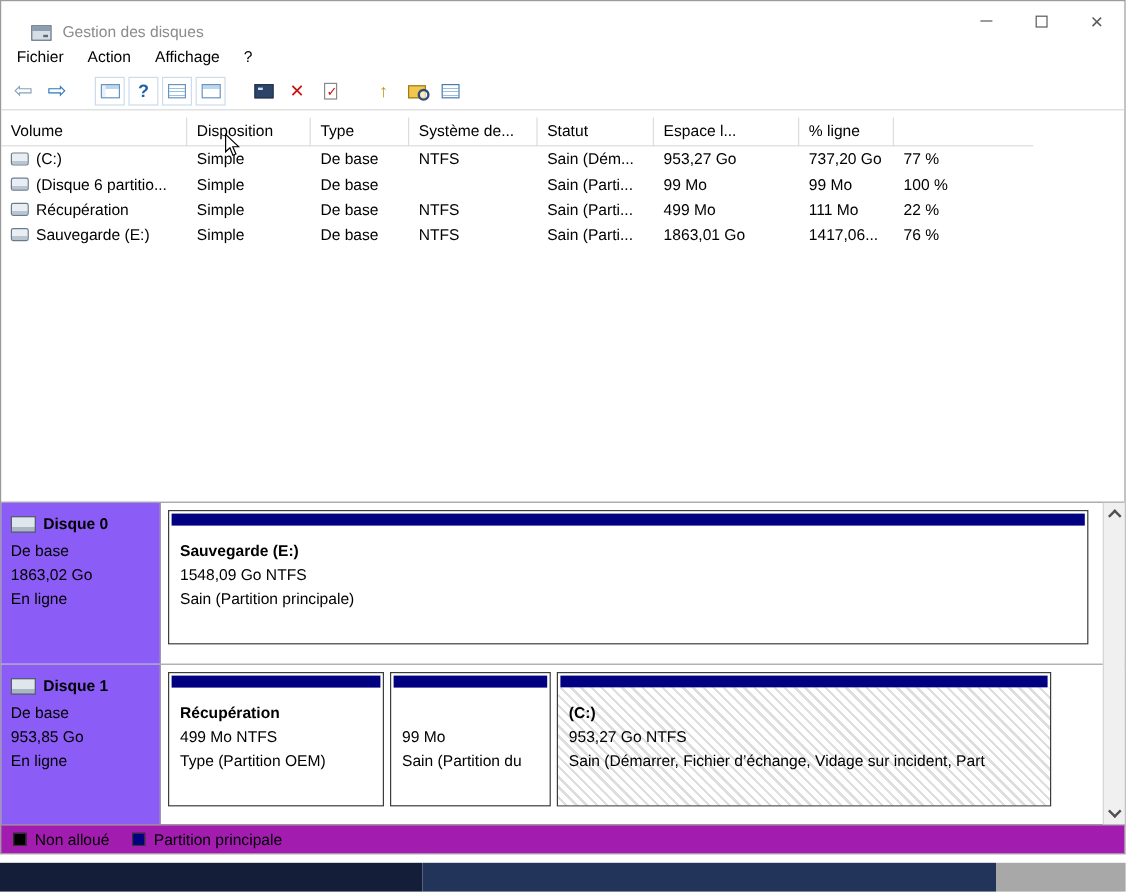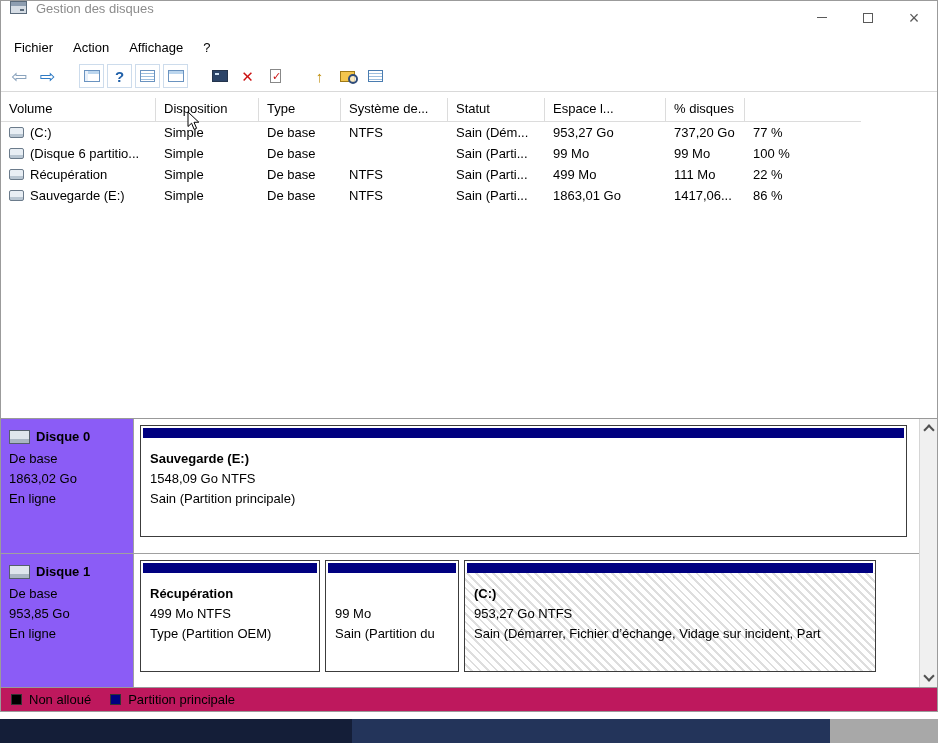--- a/index.html
+++ b/index.html
@@ -3,21 +3,21 @@
 <meta charset="utf-8">
 <style>
   * { margin:0; padding:0; box-sizing:border-box; }
   html,body { width:938px; height:743px; }
   body { font-family:"Liberation Sans","DejaVu Sans",sans-serif; font-size:13px; color:#000;
          background:#fff; position:relative; overflow:hidden; }
 
   
   .window { position:absolute; top:0; left:0; width:938px; height:712px; background:#fff;
             border:1px solid #9b9b9b; }
-  .titlebar { height:33px; display:flex; align-items:flex-start; padding-left:9px; }
+  .titlebar { height:33px; display:flex; align-items:flex-end; padding-left:25px; }
   .app-ico { width:17px; height:13px; border:1px solid #5a6a7a;
              background:linear-gradient(#8d9db0 0 4px,#d6dde5 4px); position:relative; flex:none; }
   .app-ico::after { content:""; position:absolute; right:2px; bottom:2px; width:4px; height:2px; background:#5a6a7a; }
   .title-text { color:#8c8c8c; margin-left:9px; }
   .win-controls { margin-left:auto; display:flex; height:33px; }
   .wc { width:46px; display:flex; align-items:center; justify-content:center; color:#5a5a5a; cursor:default; }
   .wc .bar { width:10px; height:1px; background:#5a5a5a; }
   .wc .box { width:10px; height:10px; border:1px solid #5a5a5a; }
   .wc.close { font-size:18px; line-height:1; }
 
@@ -85,21 +85,21 @@
   .part.hatch .pbody { background:repeating-linear-gradient(45deg,#ffffff 0 4px,#dedede 4px 6px); }
 
   .vscroll { position:absolute; top:0; right:0; width:18px; height:268px; background:#f0f0f0;
              border-left:1px solid #d5d5d5; z-index:2; display:flex; flex-direction:column;
              justify-content:space-between; align-items:center; }
   .chev { width:8px; height:8px; border-left:2px solid #505050; border-top:2px solid #505050; }
   .chev.up { transform:rotate(45deg); margin-top:7px; }
   .chev.down { transform:rotate(225deg); margin-bottom:7px; }
 
   
-  .legend { position:absolute; top:686px; left:0; width:936px; height:24px; background:#be185d;
+  .legend { position:absolute; top:686px; left:0; width:936px; height:24px; background:#a21caf;
             border-top:1px solid #999; display:flex; align-items:center; padding-left:10px; gap:7px; }
   .sw { width:11px; height:11px; border:1px solid #333; flex:none; }
   .sw.unalloc { background:#000000; }
   .sw.primary { background:#000080; margin-left:12px; }
 
   
   .taskbar { position:absolute; top:719px; left:0; width:938px; height:24px; display:flex; }
   .tb-seg1 { width:352px; background:#141e38; }
   .tb-seg2 { flex:1; background:#23345a; }
   .tb-seg3 { width:108px; background:#a8a8a8; }
@@ -176,21 +176,21 @@
       </span>
   </div>
 
   <div class="thead tgrid">
     <span class="th">Volume</span>
     <span class="th">Disposition</span>
     <span class="th">Type</span>
     <span class="th">Système de...</span>
     <span class="th">Statut</span>
     <span class="th">Espace l...</span>
-    <span class="th">% disques</span>
+    <span class="th">% ligne</span>
     <span class="th last"></span>
   </div>
 
   <div class="trow tgrid">
     <span class="td vol">
         <span class="vol-ico"></span>
         <span>(C:)</span>
       </span>
     <span class="td">Simple</span>
     <span class="td">De base</span>
@@ -233,21 +233,21 @@
     <span class="td vol">
         <span class="vol-ico"></span>
         <span>Sauvegarde (E:)</span>
       </span>
     <span class="td">Simple</span>
     <span class="td">De base</span>
     <span class="td">NTFS</span>
     <span class="td">Sain (Parti...</span>
     <span class="td">1863,01 Go</span>
     <span class="td">1417,06...</span>
-    <span class="td">86 %</span>
+    <span class="td">76 %</span>
     <span class="td"></span>
   </div>
 
   <div class="graphic">
     <div class="disk-row">
       <div class="disk-label">
         <div class="disk-name-row">
             <span class="disk-ico"></span>
             <span>Disque 0</span>
           </div>

